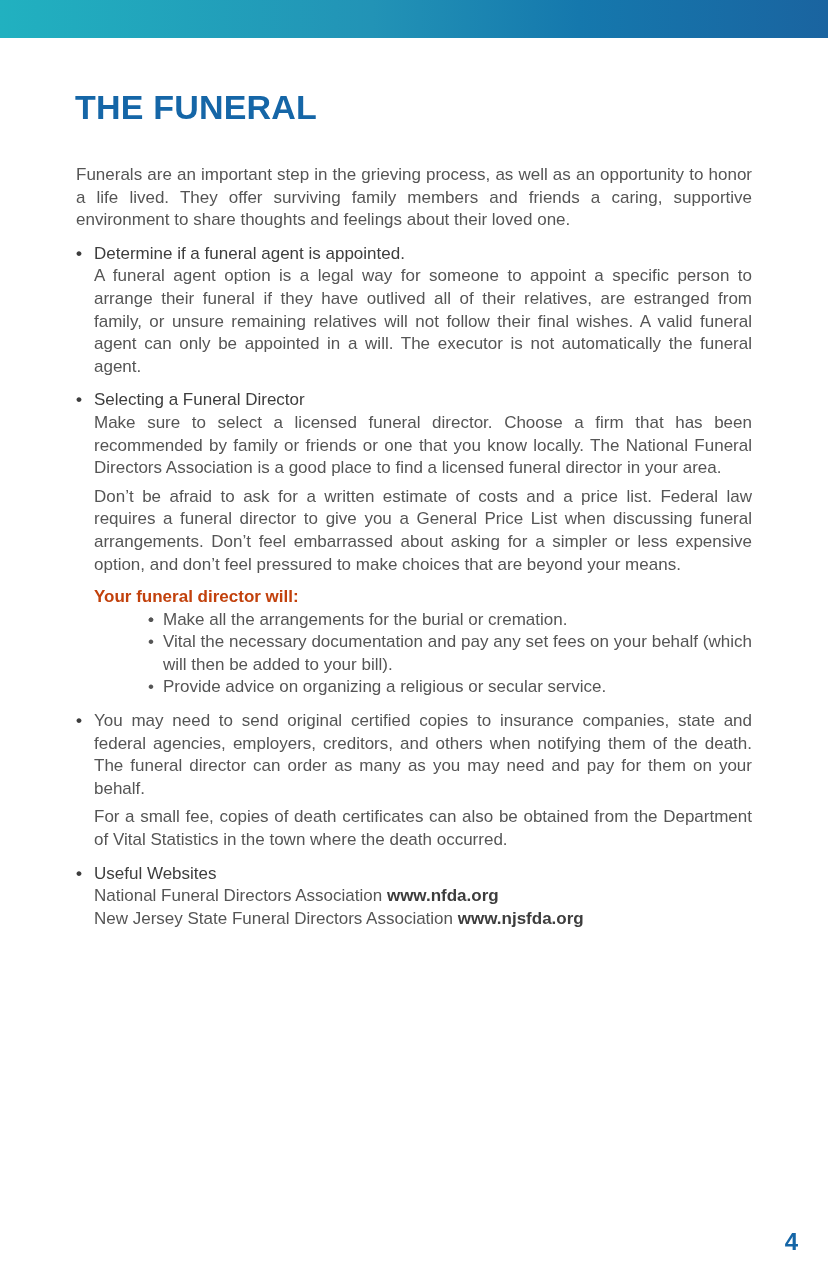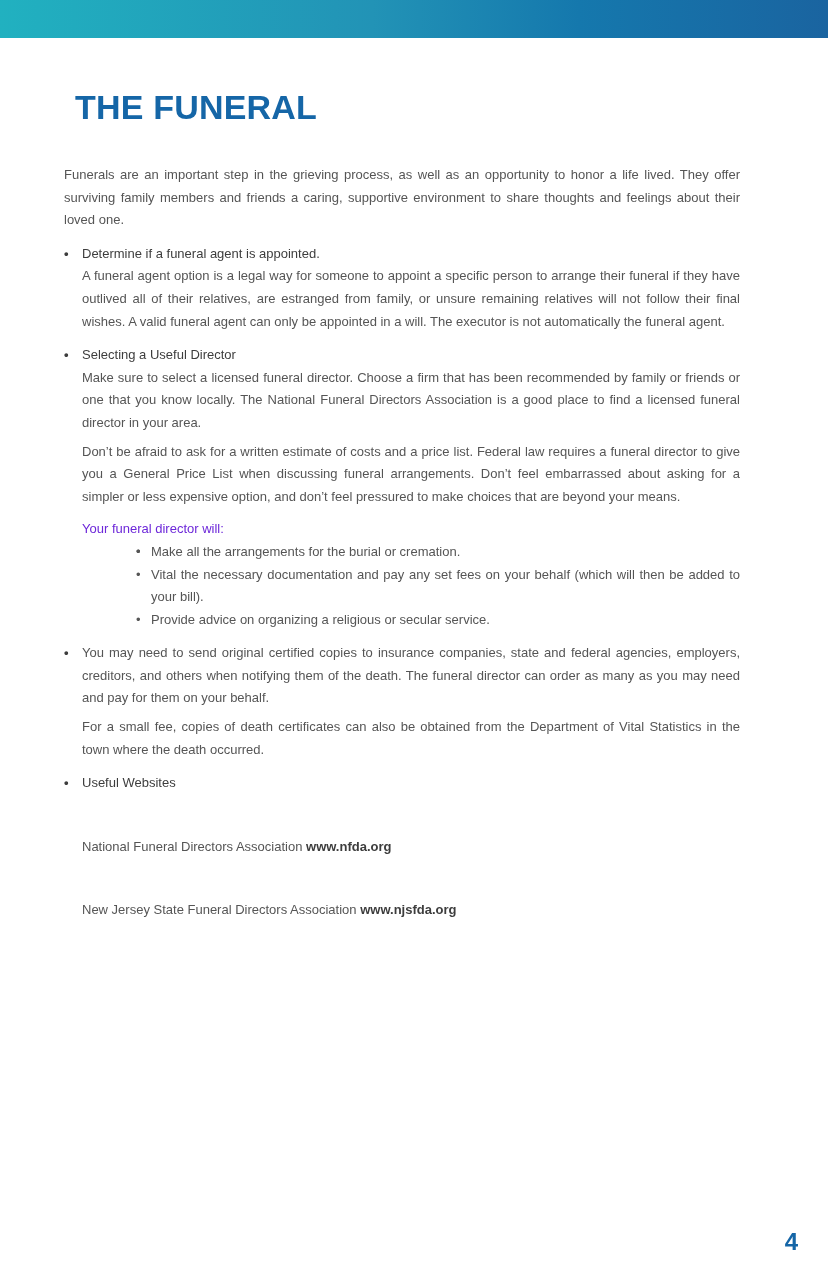--- a/index.html
+++ b/index.html
@@ -10,36 +10,36 @@
   }
   .topbar {
     position: absolute; left: 0; top: 0; width: 828px; height: 38px;
     background: linear-gradient(90deg, #21b1c0 0%, #2293b6 45%, #1578ad 70%, #1a64a0 100%);
   }
   .title {
     position: absolute; left: 75px; top: 88px; margin: 0;
     font-size: 34px; font-weight: bold; color: #1566a7; letter-spacing: 0.2px;
   }
   .content {
-    position: absolute; left: 64px; top: 164px; width: 676px;
-    font-size: 13px; line-height: 22.6px;
+    position: absolute; left: 76px; top: 164px; width: 676px;
+    font-size: 17px; line-height: 22.6px;
   }
   p { margin: 0; text-align: justify; }
   .intro { margin-bottom: 11px; }
   .section { position: relative; padding-left: 18px; margin-bottom: 11px; }
   .bullet-dot {
     position: absolute; left: 0; top: 0; font-weight: bold; color: #3d3d3d;
   }
   .section-heading { font-weight: normal; color: #3d3d3d; display: block; }
   .section p + p { margin-top: 6px; }
-  .subhead { font-weight: normal; color: #6d28d9; margin-top: 10px; display: block; }
+  .subhead { font-weight: bold; color: #c2410c; margin-top: 10px; display: block; }
   ul.sub { list-style: none; margin: 0; padding: 0 0 0 54px; }
   ul.sub li { position: relative; padding-left: 15px; text-align: justify; }
   ul.sub li .dot { position: absolute; left: 0; top: 0; }
-  .links div { text-align: left; margin-top: 41px; }
+  .links div { text-align: left; }
   .url { font-weight: bold; color: #3d3d3d; }
   .page-num {
     position: absolute; right: 30px; top: 1228px; font-size: 24px; font-weight: bold; color: #1566a7;
   }
 </style>
 </head>
 <body>
 
 <div class="topbar"></div>
 
@@ -49,21 +49,21 @@
   <p class="intro">Funerals are an important step in the grieving process, as well as an opportunity to honor a life lived. They offer surviving family members and friends a caring, supportive environment to share thoughts and feelings about their loved one.</p>
 
   <div class="section">
     <span class="bullet-dot">•</span>
     <span class="section-heading">Determine if a funeral agent is appointed.</span>
     <p>A funeral agent option is a legal way for someone to appoint a specific person to arrange their funeral if they have outlived all of their relatives, are estranged from family, or unsure remaining relatives will not follow their final wishes. A valid funeral agent can only be appointed in a will. The  executor is not automatically the funeral agent.</p>
   </div>
 
   <div class="section">
     <span class="bullet-dot">•</span>
-    <span class="section-heading">Selecting a Useful Director</span>
+    <span class="section-heading">Selecting a Funeral Director</span>
     <p>Make sure to select a licensed funeral director. Choose a firm that has been recommended by family or friends or one that you know locally. The National Funeral Directors Association is a good place to find a licensed funeral director in your area.</p>
     <p>Don’t be afraid to ask for a written estimate of costs and a price list. Federal law requires a funeral director to give you a General Price List when discussing funeral arrangements. Don’t feel embarrassed about asking for a simpler or less expensive option, and don’t feel pressured to make choices that are beyond your means.</p>
     <span class="subhead">Your funeral director will:</span>
     <ul class="sub">
       <li><span class="dot">•</span></li>
       <li><span class="dot">•</span><span>Make all the arrangements for the burial or cremation.</span></li>
       <li><span class="dot">•</span><span>Vital the necessary documentation and pay any set fees on your behalf (which will then be added to your bill).</span></li>
       <li><span class="dot">•</span><span>Provide advice on organizing a religious or secular service.</span></li>
     </ul>
   </div>

